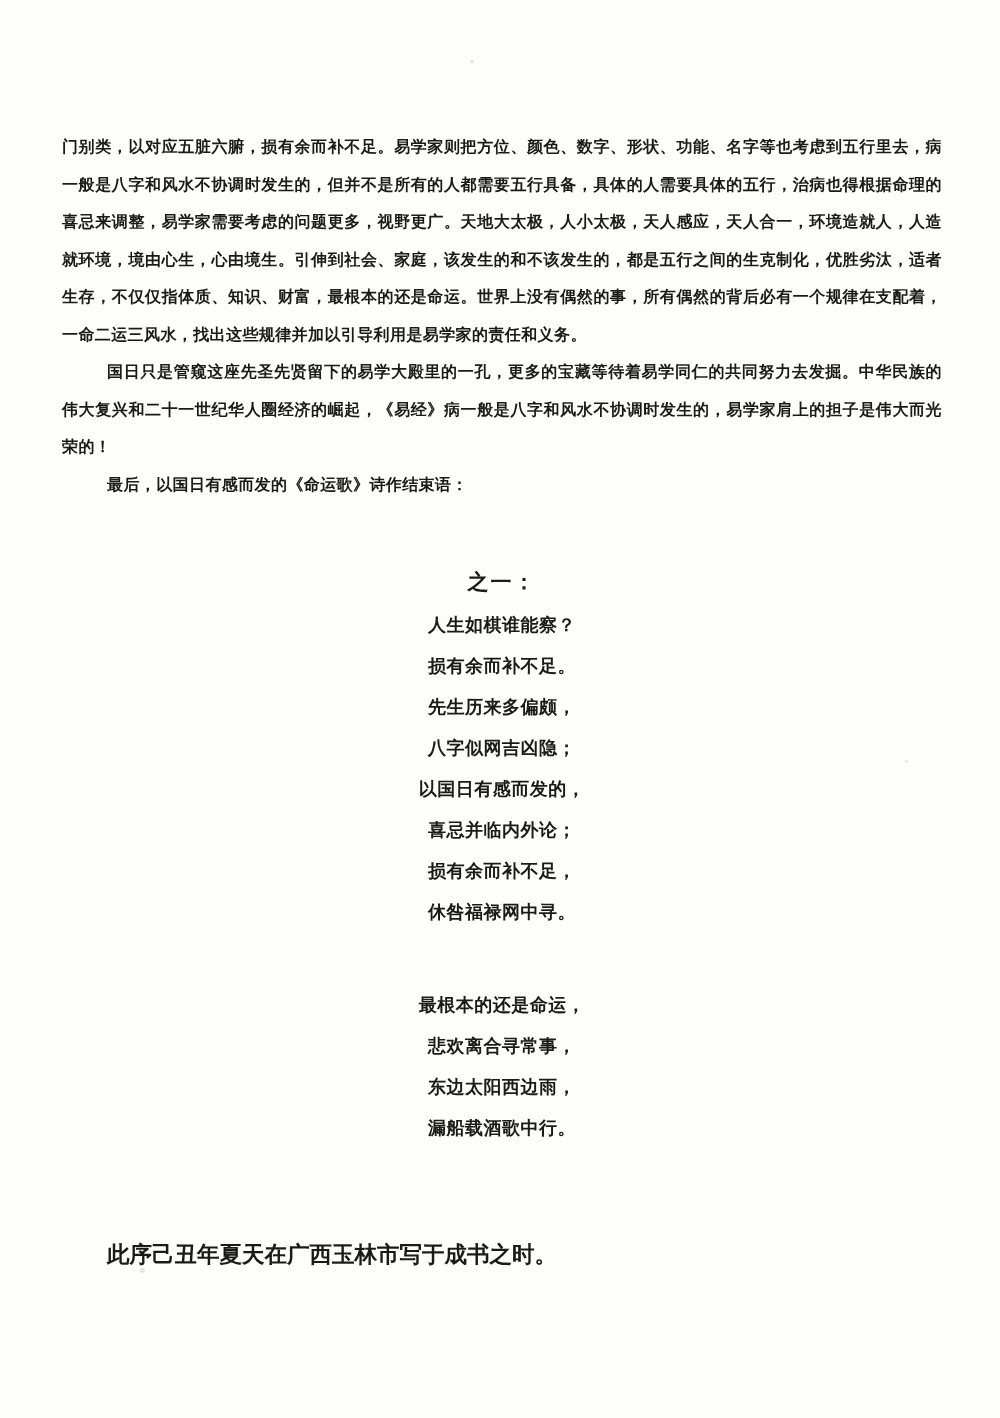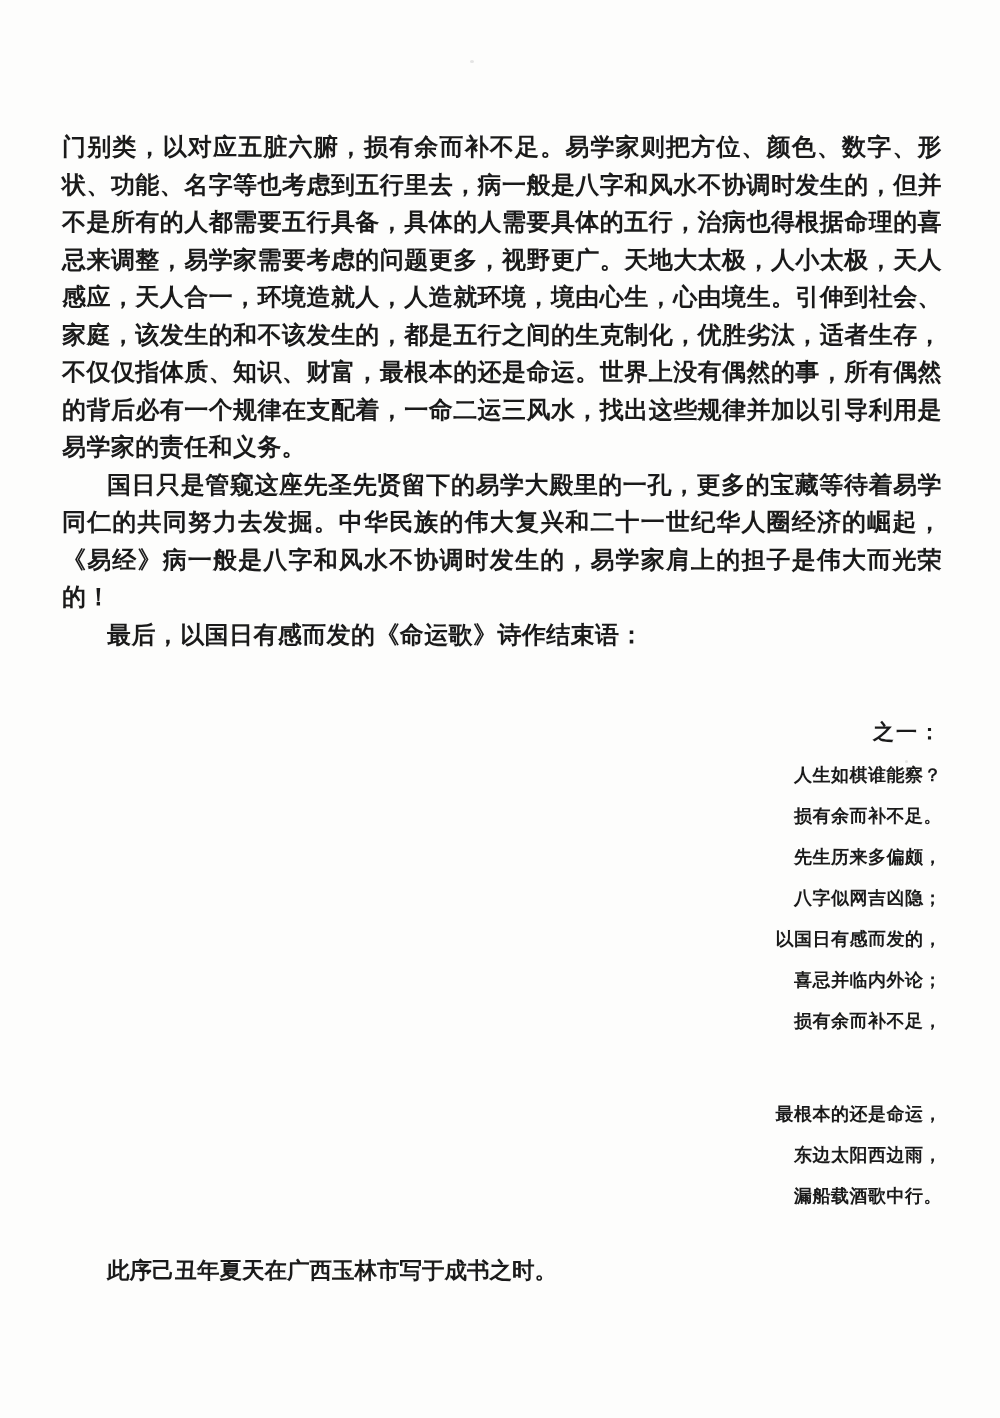--- a/index.html
+++ b/index.html
@@ -23,53 +23,53 @@
     height: 1418px;
     background: #fdfdfc;
   }
   .content {
     position: absolute;
     left: 62px;
     top: 128px;
     width: 880px;
   }
   .para {
-    font-size: 24px;
+    font-size: 16px;
     line-height: 37.5px;
     letter-spacing: 0.4px;
     text-align: justify;
     text-justify: inter-character;
     margin: 0;
     font-weight: 600;
   }
   .para.indent {
     text-indent: 45px;
   }
   .poem-block {
     margin-top: 58px;
-    text-align: right;
+    text-align: center;
   }
   .poem-block.second {
     margin-top: 52px;
   }
   .poem-title {
     font-size: 21px;
     line-height: 41px;
     font-weight: 600;
     letter-spacing: 2px;
     margin-bottom: 2px;
   }
   .poem-line {
     font-size: 18px;
     line-height: 41px;
     font-weight: 600;
     letter-spacing: 0.5px;
   }
   .closing {
-    margin-top: 36px;
+    margin-top: 88px;
     font-size: 22.5px;
     line-height: 37.5px;
     font-weight: 600;
     text-indent: 45px;
   }
   
   .speck {
     position: absolute;
     background: #cfcfcf;
     border-radius: 50%;
@@ -95,24 +95,26 @@
 
     <div class="poem-block">
       <div class="poem-title">之一：</div>
       <div class="poem-line">人生如棋谁能察？</div>
       <div class="poem-line">损有余而补不足。</div>
       <div class="poem-line">先生历来多偏颇，</div>
       <div class="poem-line">八字似网吉凶隐；</div>
       <div class="poem-line">以国日有感而发的，</div>
       <div class="poem-line">喜忌并临内外论；</div>
       <div class="poem-line">损有余而补不足，</div>
+      <div class="poem-line">休咎福禄网中寻。</div>
     </div>
 
     <div class="poem-block second">
       <div class="poem-line">最根本的还是命运，</div>
+      <div class="poem-line">悲欢离合寻常事，</div>
       <div class="poem-line">东边太阳西边雨，</div>
       <div class="poem-line">漏船载酒歌中行。</div>
     </div>
 
     <p class="closing">此序己丑年夏天在广西玉林市写于成书之时。</p>
 
   </div>
 </div>
 
 </body></html>

